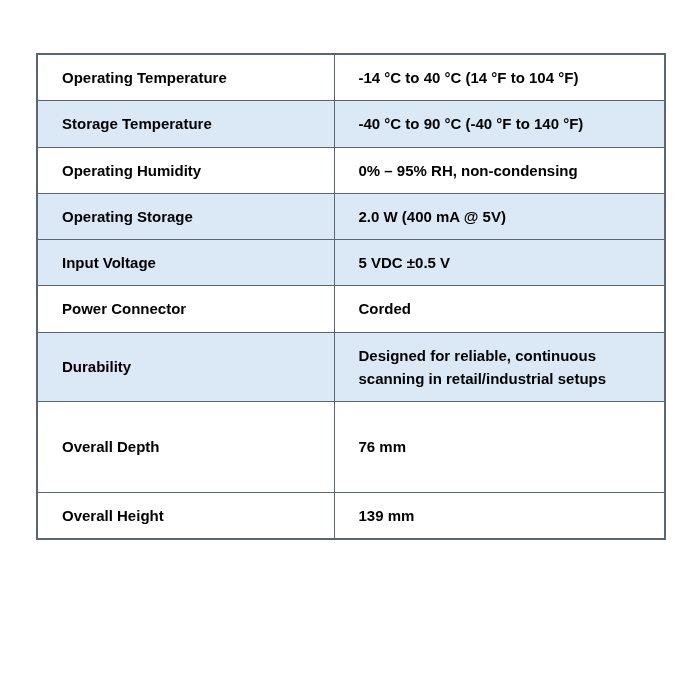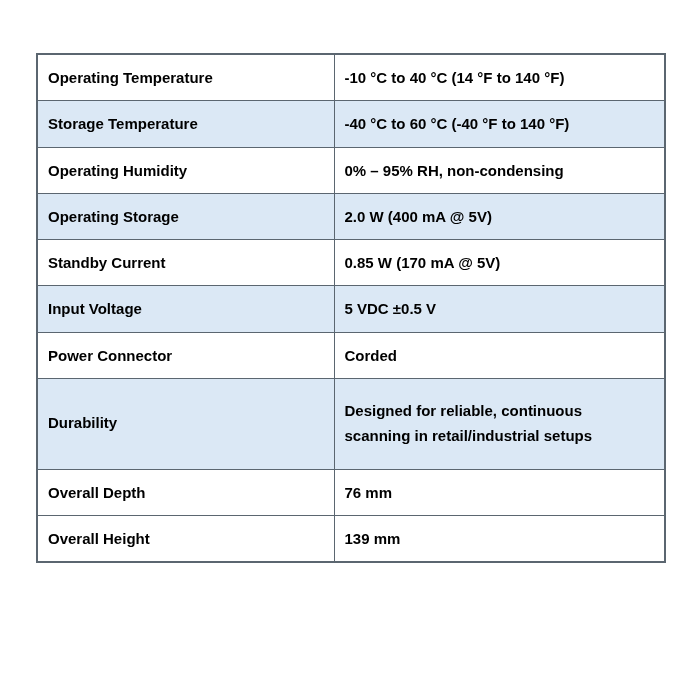--- a/index.html
+++ b/index.html
@@ -28,21 +28,21 @@
     left: 36px;
     top: 53px;
     width: 628px;
     border-collapse: collapse;
     border: 2px solid var(--border);
     table-layout: fixed;
   }
   table.spec-table td {
     border: 1px solid var(--border);
     vertical-align: middle;
-    padding: 11px 12px 11px 10px;
+    padding: 11px 12px 11px 24px;
     height: 45px;
     font-size: 15px;
     font-weight: bold;
     color: var(--text);
     line-height: 1.55;
     margin-left: 16px;
   }
   table.spec-table td.label { width: 297px; }
   table.spec-table td.value { width: 331px; }
   tr.base td { background: var(--row-base); }
@@ -51,37 +51,33 @@
   table.spec-table tr:nth-child(8) td { height: 91px; line-height: 1.65; }
 </style>
 </head>
 <body>
 
 <div class="page">
   <table class="spec-table">
     <tbody id="spec-body">
         <tr class="base">
     <td class="label">Operating Temperature</td>
-    <td class="value">-10 °C to 40 °C (14 °F to 140 °F)</td>
+    <td class="value">-14 °C to 40 °C (14 °F to 104 °F)</td>
   </tr>
         <tr class="alt">
     <td class="label">Storage Temperature</td>
-    <td class="value">-40 °C to 60 °C (-40 °F to 140 °F)</td>
+    <td class="value">-40 °C to 90 °C (-40 °F to 140 °F)</td>
   </tr>
         <tr class="base">
     <td class="label">Operating Humidity</td>
     <td class="value">0% – 95% RH, non-condensing</td>
   </tr>
         <tr class="alt">
     <td class="label">Operating Storage</td>
     <td class="value">2.0 W (400 mA @ 5V)</td>
-  </tr>
-        <tr class="base">
-    <td class="label">Standby Current</td>
-    <td class="value">0.85 W (170 mA @ 5V)</td>
   </tr>
         <tr class="alt">
     <td class="label">Input Voltage</td>
     <td class="value">5 VDC ±0.5 V</td>
   </tr>
         <tr class="base">
     <td class="label">Power Connector</td>
     <td class="value">Corded</td>
   </tr>
         <tr class="alt">

